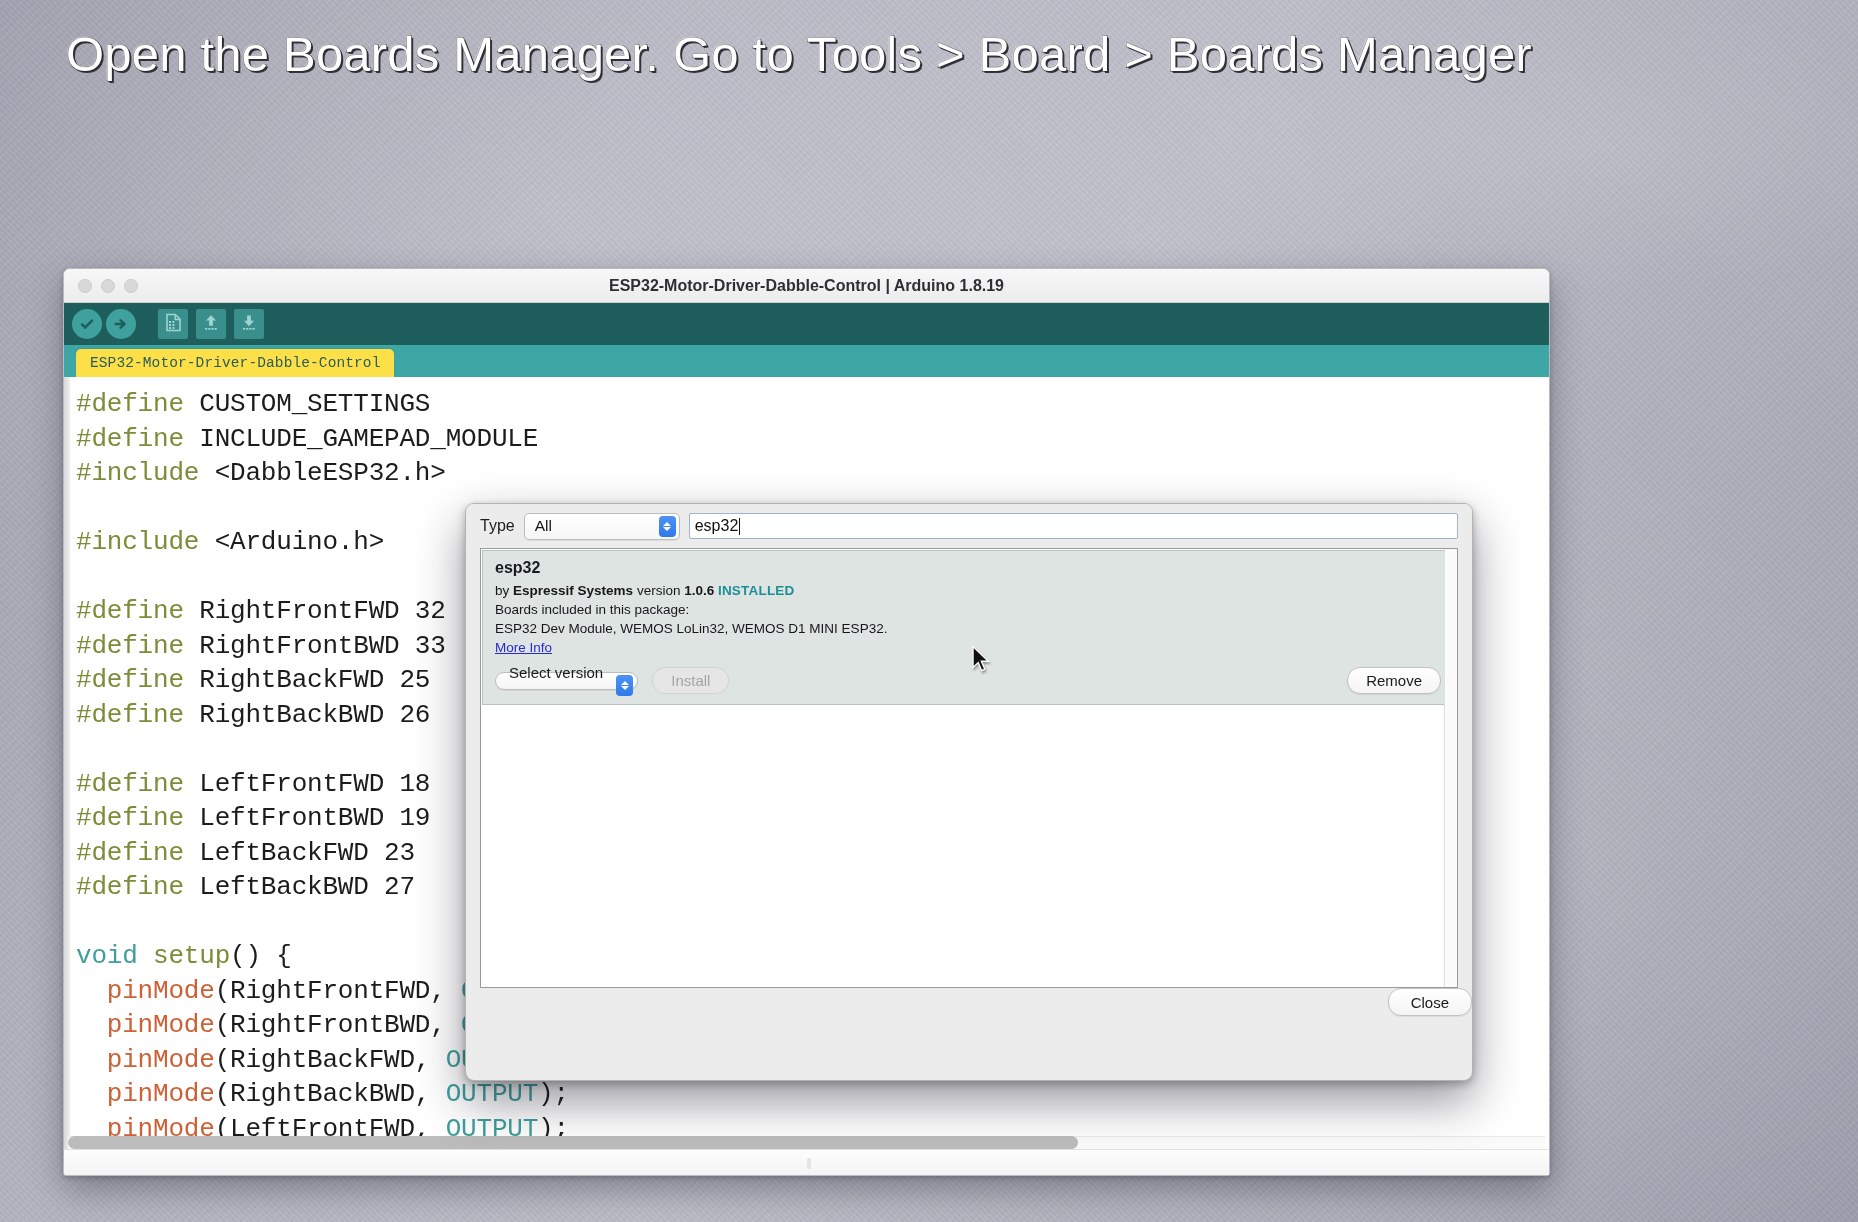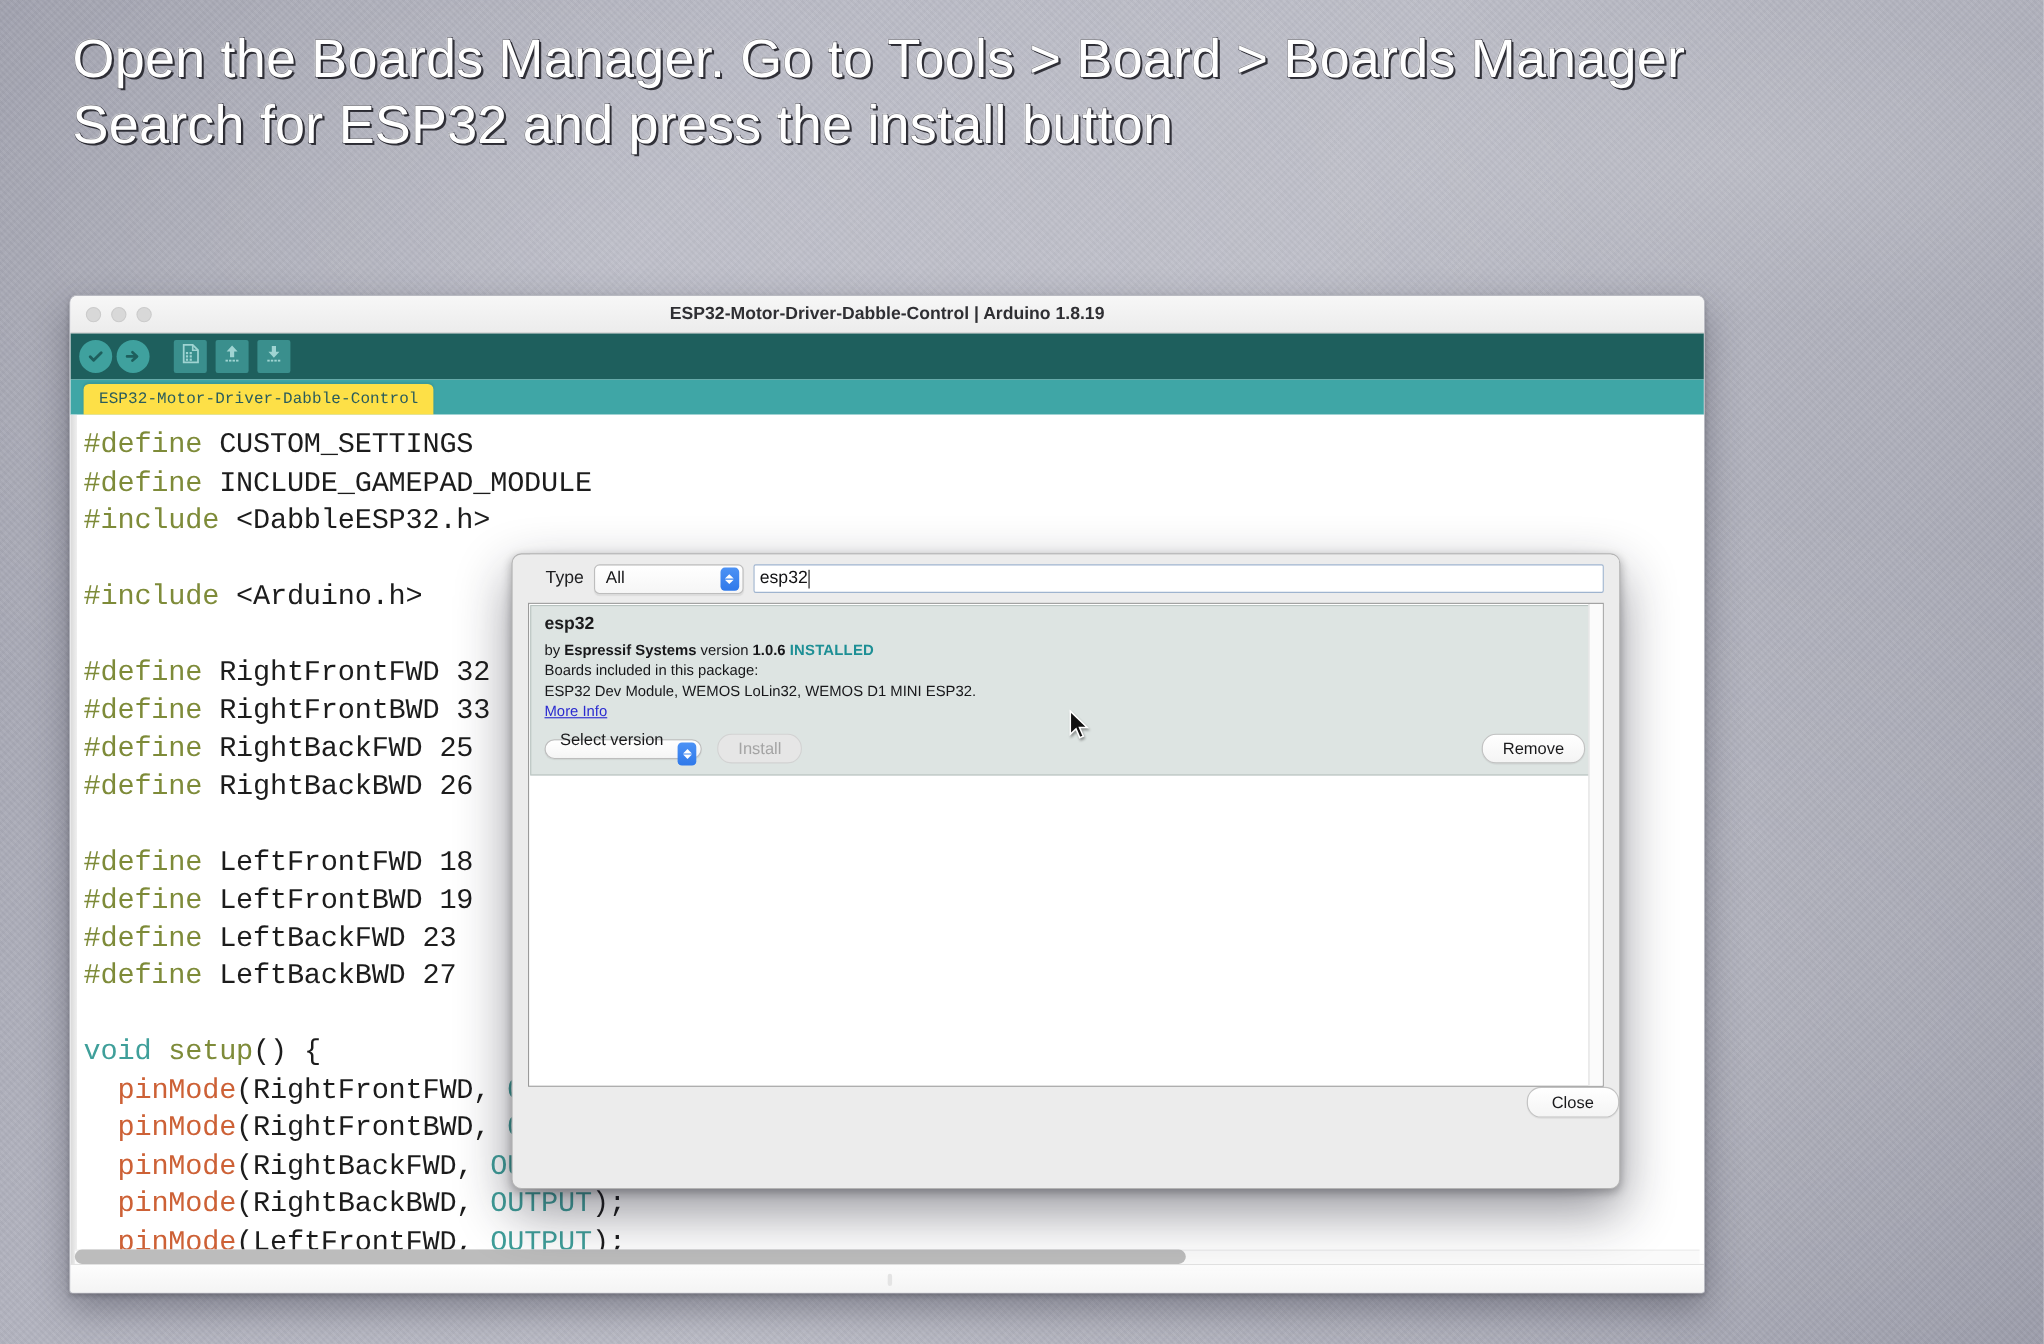--- a/index.html
+++ b/index.html
@@ -172,25 +172,24 @@
   .bm-dot.red{ background:#ed6b5e; }
   .bm-dot.yellow{ background:#d4d4d4; }
   .bm-dot.green{ background:#62c457; }
   .bm-title{
     position:absolute; left:0; right:0; text-align:center;
     font-size:15px; font-weight:bold; color:#3a3a3d;
   }
   .bm-filterrow{
     height:44px; display:flex; align-items:center; padding:0 14px; gap:9px;
     background:#ececec;
-    margin-left:16px;
   }
   .bm-type-label{ font-size:16px; color:#1d1d1f; }
   .bm-select{
-    width:136px; height:27px;
+    width:156px; height:27px;
     background:linear-gradient(#ffffff,#f6f6f6);
     border:1px solid #bdbdbd; border-radius:5px;
     display:flex; align-items:center; position:relative;
     padding-left:10px;
     font-size:15.5px; color:#151517;
     box-shadow:0 1px 1px rgba(0,0,0,0.07);
   }
   .stepper{
     position:absolute; right:3px; top:2.5px;
     width:17px; height:21px; border-radius:4px;
@@ -284,21 +283,20 @@
     position:absolute; left:971px; top:645px; z-index:30;
     filter:drop-shadow(1px 2px 1px rgba(0,0,0,0.35));
     pointer-events:none;
   }
 </style>
 </head>
 <body>
 
 <div class="slide-title">
   <span>Open the Boards Manager. Go to Tools &gt; Board &gt; Boards Manager</span>
-  <span>Search for ESP32 and press the install button</span>
 </div>
 
 <div class="ide-window">
 
   <div class="ide-titlebar">
     <div class="tl-dots">
       <div class="tl-dot"></div>
       <div class="tl-dot"></div>
       <div class="tl-dot"></div>
     </div>

